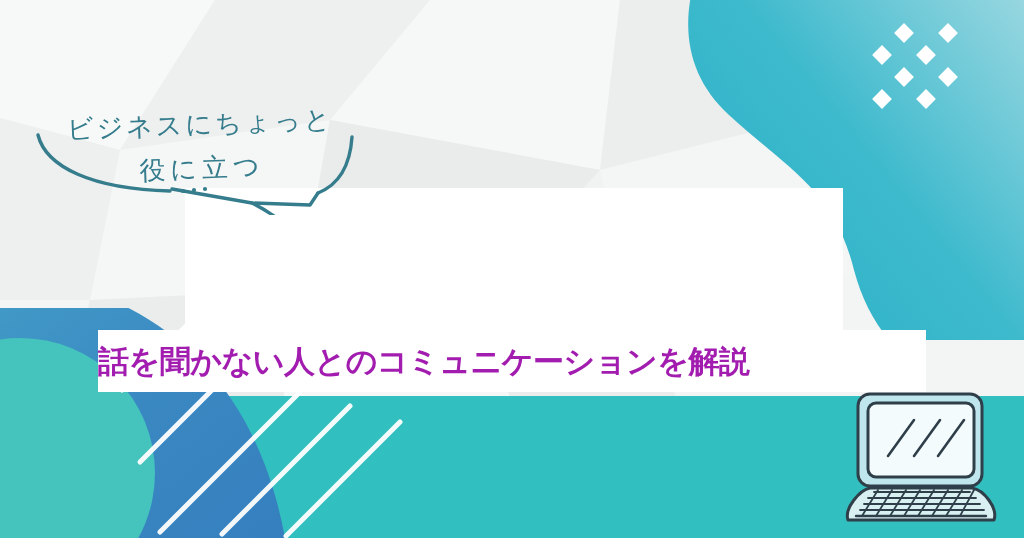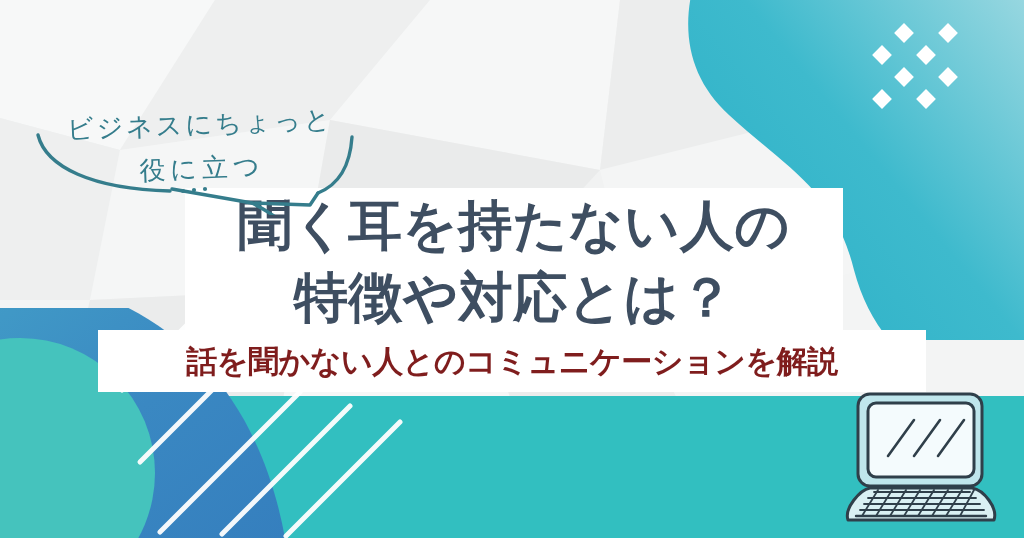--- a/index.html
+++ b/index.html
@@ -40,22 +40,21 @@
     color:#3e4e61;
     font-family:"DejaVu Sans","Liberation Sans",sans-serif;
     font-weight:700;
     font-size:54px;
     line-height:72px;
     letter-spacing:.5px;
     white-space:pre-line;
   }
   .subline{
     position:absolute;left:98px;top:337px;width:828px;
-    text-align:center;
-    color:#7f1d1d;
+    color:#a21caf;
     font-family:"DejaVu Sans","Liberation Sans",sans-serif;
     font-weight:700;
     font-size:31px;
     line-height:48px;
     letter-spacing:-.5px;
   }
 
   
   .hand{
     position:absolute;left:36px;top:58px;width:330px;
@@ -160,22 +159,20 @@
       <line x1="140" y1="154" x2="242" y2="52"></line>
       <line x1="160" y1="224" x2="300" y2="84"></line>
       <line x1="222" y1="226" x2="350" y2="98"></line>
       <line x1="286" y1="228" x2="400" y2="114"></line>
     </g>
   </svg>
 
   <div class="panel panel-title"></div>
   <div class="panel panel-sub"></div>
 
-  <div class="headline">聞く耳を持たない人の
-特徴や対応とは？</div>
 
   <div class="subline">話を聞かない人とのコミュニケーションを解説</div>
 
   <div class="hand">
     <span>ビジネスにちょっと</span>
     <span class="l2">役に立つ</span>
   </div>
 
   <svg class="bubble-tail" viewBox="0 0 360 110" aria-hidden="true">
     <g fill="none" stroke="#357d8c" stroke-width="3.4" stroke-linecap="round" stroke-linejoin="round">

